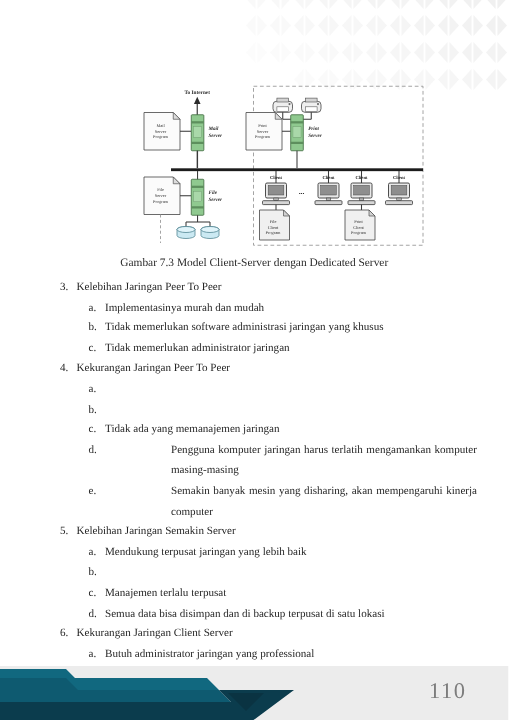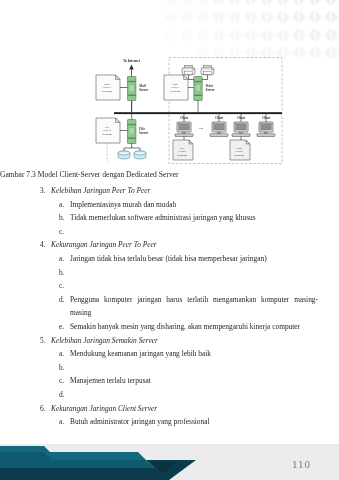--- a/index.html
+++ b/index.html
@@ -42,40 +42,41 @@
     bottom: 0;
     width: 339px;
     height: 52px;
     overflow: hidden;
   }
   #page-number {
     position: absolute;
     right: 28px;
     bottom: 10px;
     font-family: "Liberation Serif", serif;
-    font-size: 11px;
+    font-size: 15px;
     color: #7d7d7d;
     letter-spacing: 1px;
   }
 
   
   #figure {
     position: absolute;
     left: 88px;
     top: 56px;
     width: 196px;
     height: 112px;
   }
   #figure svg { display: block; }
 
   #figure-caption {
     position: absolute;
     left: 0;
     right: 0;
     top: 170px;
+    text-align: center;
     font-family: "Liberation Serif", serif;
     font-size: 7.6px;
     color: #2a2a2a;
   }
 
   
   #content {
     position: absolute;
     left: 36px;
     top: 184px;
@@ -88,40 +89,41 @@
   .num-item {
     display: flex;
     align-items: baseline;
     padding-left: 4px;
   }
   .num-item .marker {
     width: 11px;
     flex: 0 0 11px;
     text-align: left;
   }
-  .num-item .body { flex: 1 1 auto; font-style: italic; }
+  .num-item .body { flex: 1 1 auto; }
 
   .sub-list { }
   .sub-item {
     display: flex;
     align-items: baseline;
     padding-left: 23px;
   }
   .sub-item .marker {
     width: 11px;
     flex: 0 0 11px;
     text-align: left;
   }
   .sub-item .body {
     flex: 1 1 auto;
     padding-right: 2px;
   }
   .sub-item.justify .body {
     text-align: justify;
     text-align-last: left;
+    margin-left: 44px;
   }
 </style>
 </head>
 <body>
 
 <div id="watermark">
   <svg width="175" height="62" viewBox="0 0 175 62">
     <g id="wm-tris" fill="#f0f0f0">
         <path d="M-9.64 -8 L-9.64 6 L-16 -1 Z" fill="#f0f0f0" opacity="0.35"></path>
         <path d="M-8.36 -8 L-8.36 6 L-2 -1 Z" fill="#f0f0f0" opacity="0.35"></path>
@@ -410,64 +412,66 @@
       <div class="sub-item">
         <span class="marker">a.</span>
         <span class="body">Implementasinya murah dan mudah</span>
       </div>
       <div class="sub-item">
         <span class="marker">b.</span>
         <span class="body">Tidak memerlukan software administrasi jaringan yang khusus</span>
       </div>
       <div class="sub-item">
         <span class="marker">c.</span>
+        <span class="body">Tidak memerlukan administrator jaringan</span>
       </div>
     </div>
     <div class="num-item">
       <span class="marker">4.</span>
       <span class="body">Kekurangan Jaringan Peer To Peer</span>
     </div>
     <div class="sub-list">
       <div class="sub-item">
         <span class="marker">a.</span>
-        <span class="body">Jaringan tidak bisa terlalu besar (tidak bisa memperbesar jaringan)</span>
       </div>
       <div class="sub-item">
         <span class="marker">b.</span>
       </div>
       <div class="sub-item">
         <span class="marker">c.</span>
+        <span class="body">Tidak ada yang memanajemen jaringan</span>
       </div>
       <div class="sub-item justify">
         <span class="marker">d.</span>
         <span class="body">Pengguna komputer jaringan harus terlatih mengamankan komputer masing-masing</span>
       </div>
       <div class="sub-item justify">
         <span class="marker">e.</span>
         <span class="body">Semakin banyak mesin yang disharing, akan mempengaruhi kinerja computer</span>
       </div>
     </div>
     <div class="num-item">
       <span class="marker">5.</span>
       <span class="body">Kelebihan Jaringan Semakin Server</span>
     </div>
     <div class="sub-list">
       <div class="sub-item">
         <span class="marker">a.</span>
-        <span class="body">Mendukung keamanan jaringan yang lebih baik</span>
+        <span class="body">Mendukung terpusat jaringan yang lebih baik</span>
       </div>
       <div class="sub-item">
         <span class="marker">b.</span>
       </div>
       <div class="sub-item">
         <span class="marker">c.</span>
         <span class="body">Manajemen terlalu terpusat</span>
       </div>
       <div class="sub-item">
         <span class="marker">d.</span>
+        <span class="body">Semua data bisa disimpan dan di backup terpusat di satu lokasi</span>
       </div>
     </div>
     <div class="num-item">
       <span class="marker">6.</span>
       <span class="body">Kekurangan Jaringan Client Server</span>
     </div>
     <div class="sub-list">
       <div class="sub-item">
         <span class="marker">a.</span>
         <span class="body">Butuh administrator jaringan yang professional</span>

